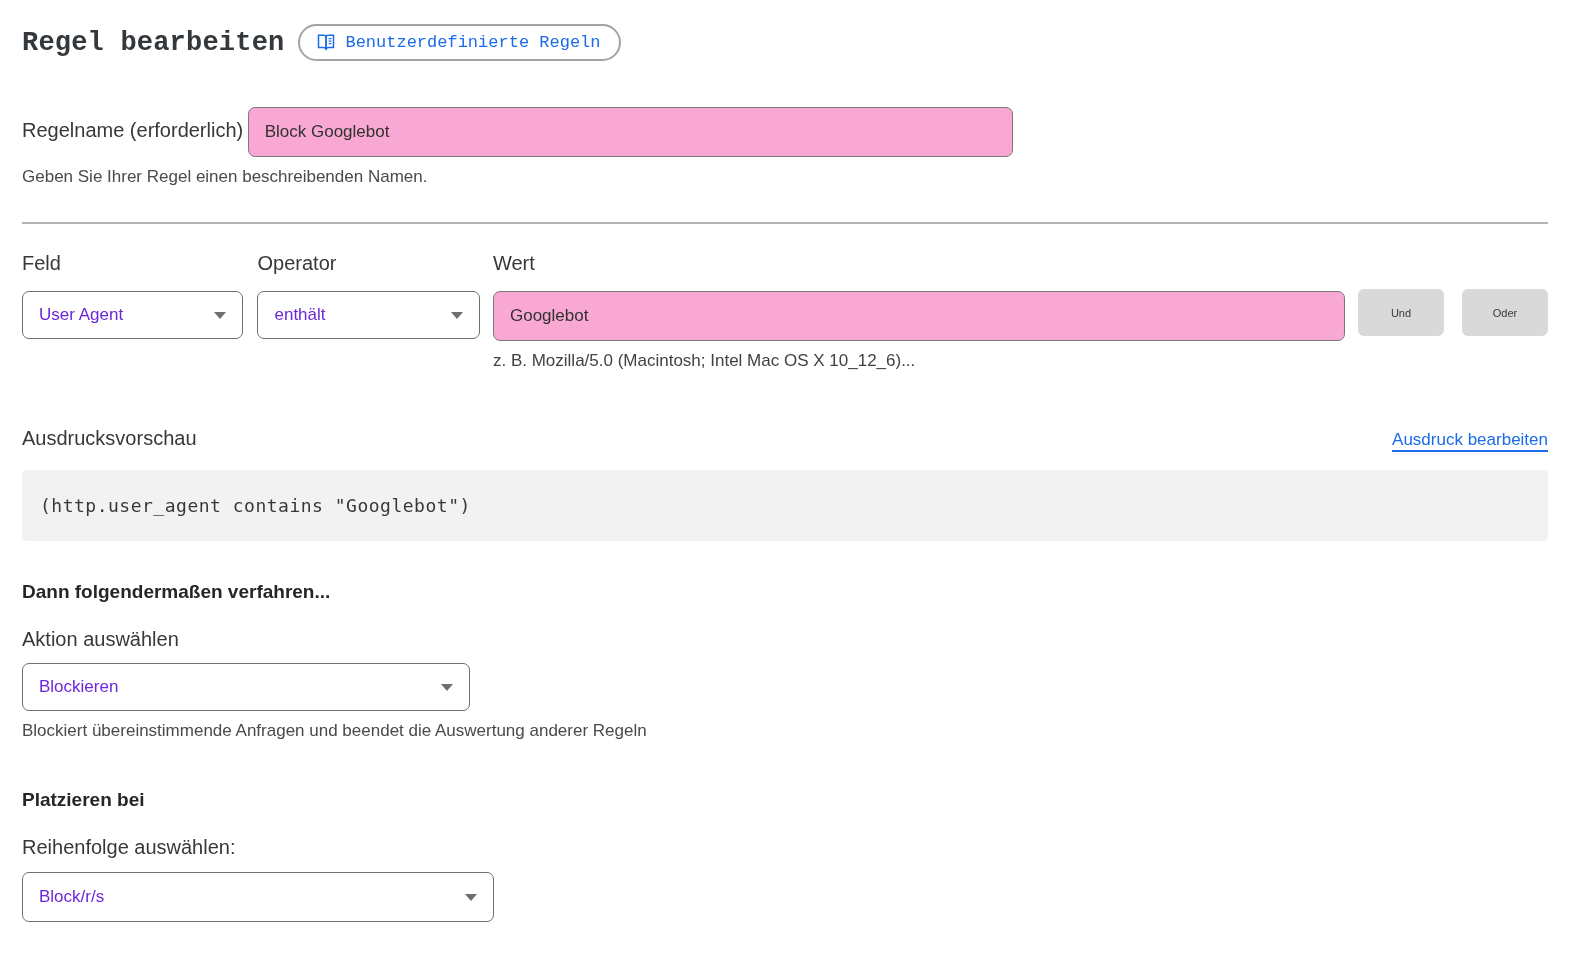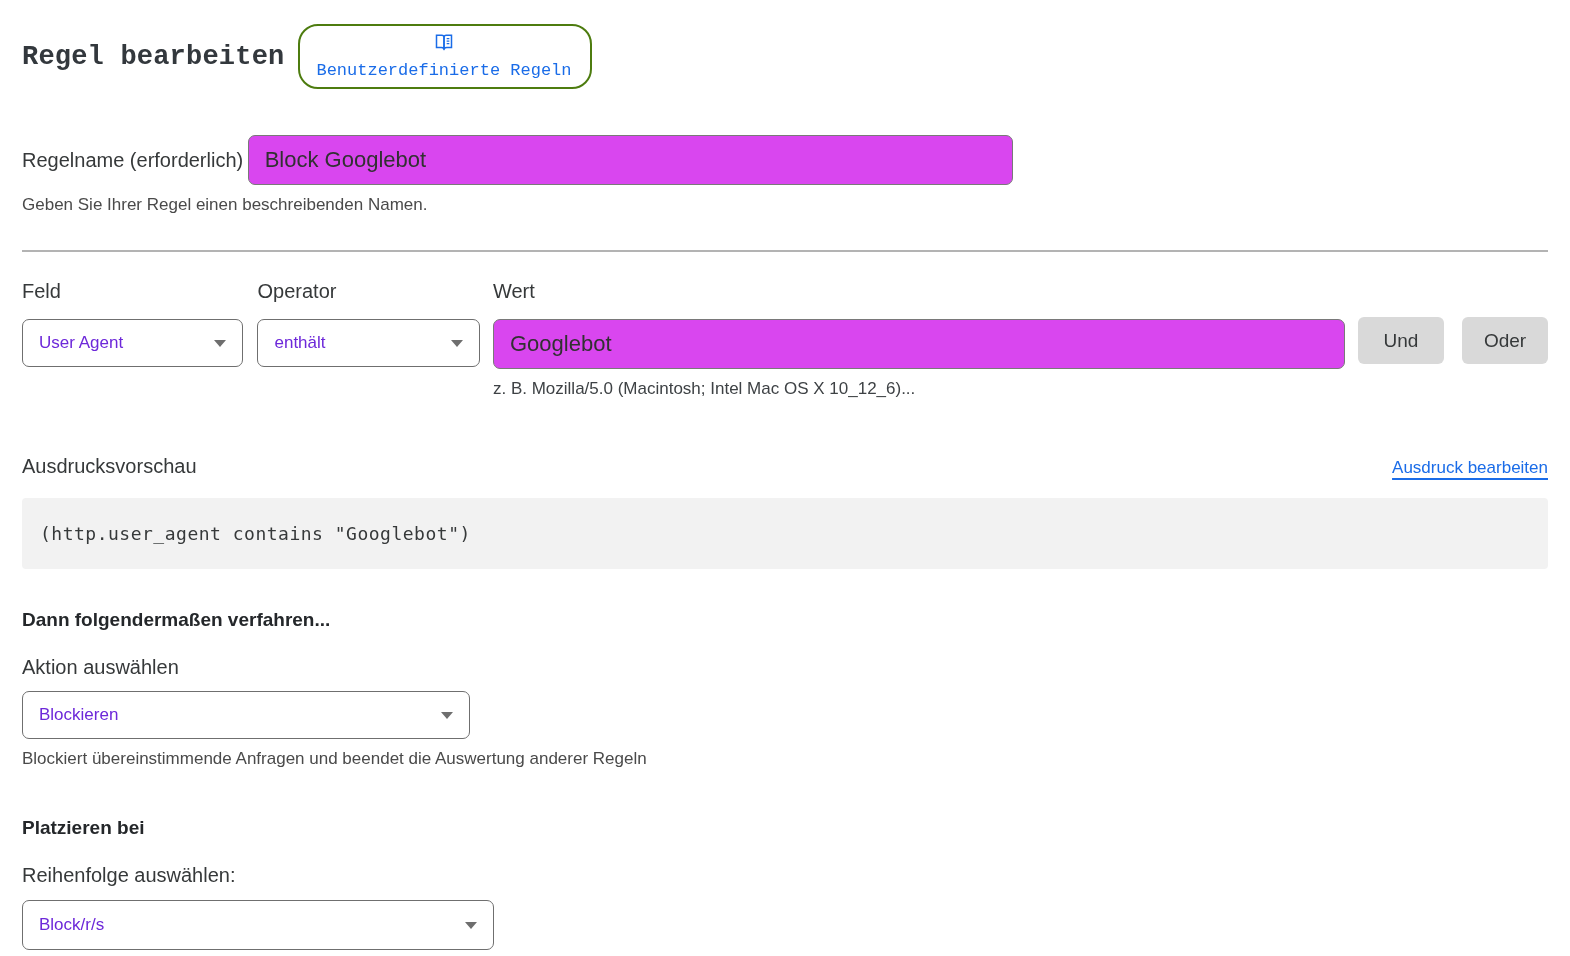--- a/index.html
+++ b/index.html
@@ -10,35 +10,34 @@
     color:#313131;
     overflow:hidden;
   }
   .container { padding:24px 22px 0 22px; }
 
   
   .header-row { display:flex; align-items:center; gap:14px;font-family:Liberation Mono, monospace; }
   .page-title { font-size:27px; font-weight:700; color:#33383d; letter-spacing:0.2px; }
   .badge-btn {
     display:flex; align-items:center; gap:9px;
-    border:2px solid #4d7c0f; border-radius:20px;
+    border:2px solid #a3a3a3; border-radius:20px;
     padding:6px 18px 7px 16px;
     color:#1a6ce8; font-size:17px; background:#fff; cursor:pointer;
     font-family:inherit;
-    flex-direction:column;
   }
   .badge-btn svg { display:block; }
 
   
   .field-label { font-size:20px; color:#36393a; }
   .help-text { font-size:17px; color:#4a4a4a; }
   .text-input {
-    font-family:inherit; font-size:22px; color:#313131;
+    font-family:inherit; font-size:17px; color:#313131;
     border:1px solid #797979; border-radius:7px;
-    padding:0 16px; height:50px; background:#d946ef; width:100%;
+    padding:0 16px; height:50px; background:#f9a8d4; width:100%;
     outline:none;
   }
   .select {
     display:flex; align-items:center; justify-content:space-between;
     border:1px solid #6f6f6f; border-radius:7px;
     height:48px; padding:0 16px; background:#fff; cursor:pointer;
     font-size:17px; color:#6d28d9;
   }
   .caret {
     width:0; height:0;
@@ -56,21 +55,21 @@
   
   .condition-row { display:flex; margin-top:28px; align-items:flex-start; }
   .cond-group .field-label { display:block; margin-bottom:16px; }
   .cond-field { width:222px; }
   .cond-operator { width:223px; margin-left:14px; }
   .cond-value { width:854px; margin-left:13px; }
   .cond-value .text-input { height:50px; }
   .cond-value .help-text { margin-top:10px; color:#3e4245; }
   .cond-buttons { display:flex; gap:18px; margin-left:13px; margin-top:37px; }
   .gray-btn {
-    font-family:inherit; font-size:19px; color:#36393a;
+    font-family:inherit; font-size:11px; color:#36393a;
     background:#d9d9d9; border:none; border-radius:6px;
     width:86px; height:47px; cursor:pointer;
   }
 
   
   .expr-row { display:flex; justify-content:space-between; align-items:flex-end; margin-top:56px;gap:28px; }
   .expr-link {
     font-size:17px; color:#1a6ce8; text-decoration:underline;
     text-decoration-thickness:2px; text-underline-offset:5px; cursor:pointer;
   }

